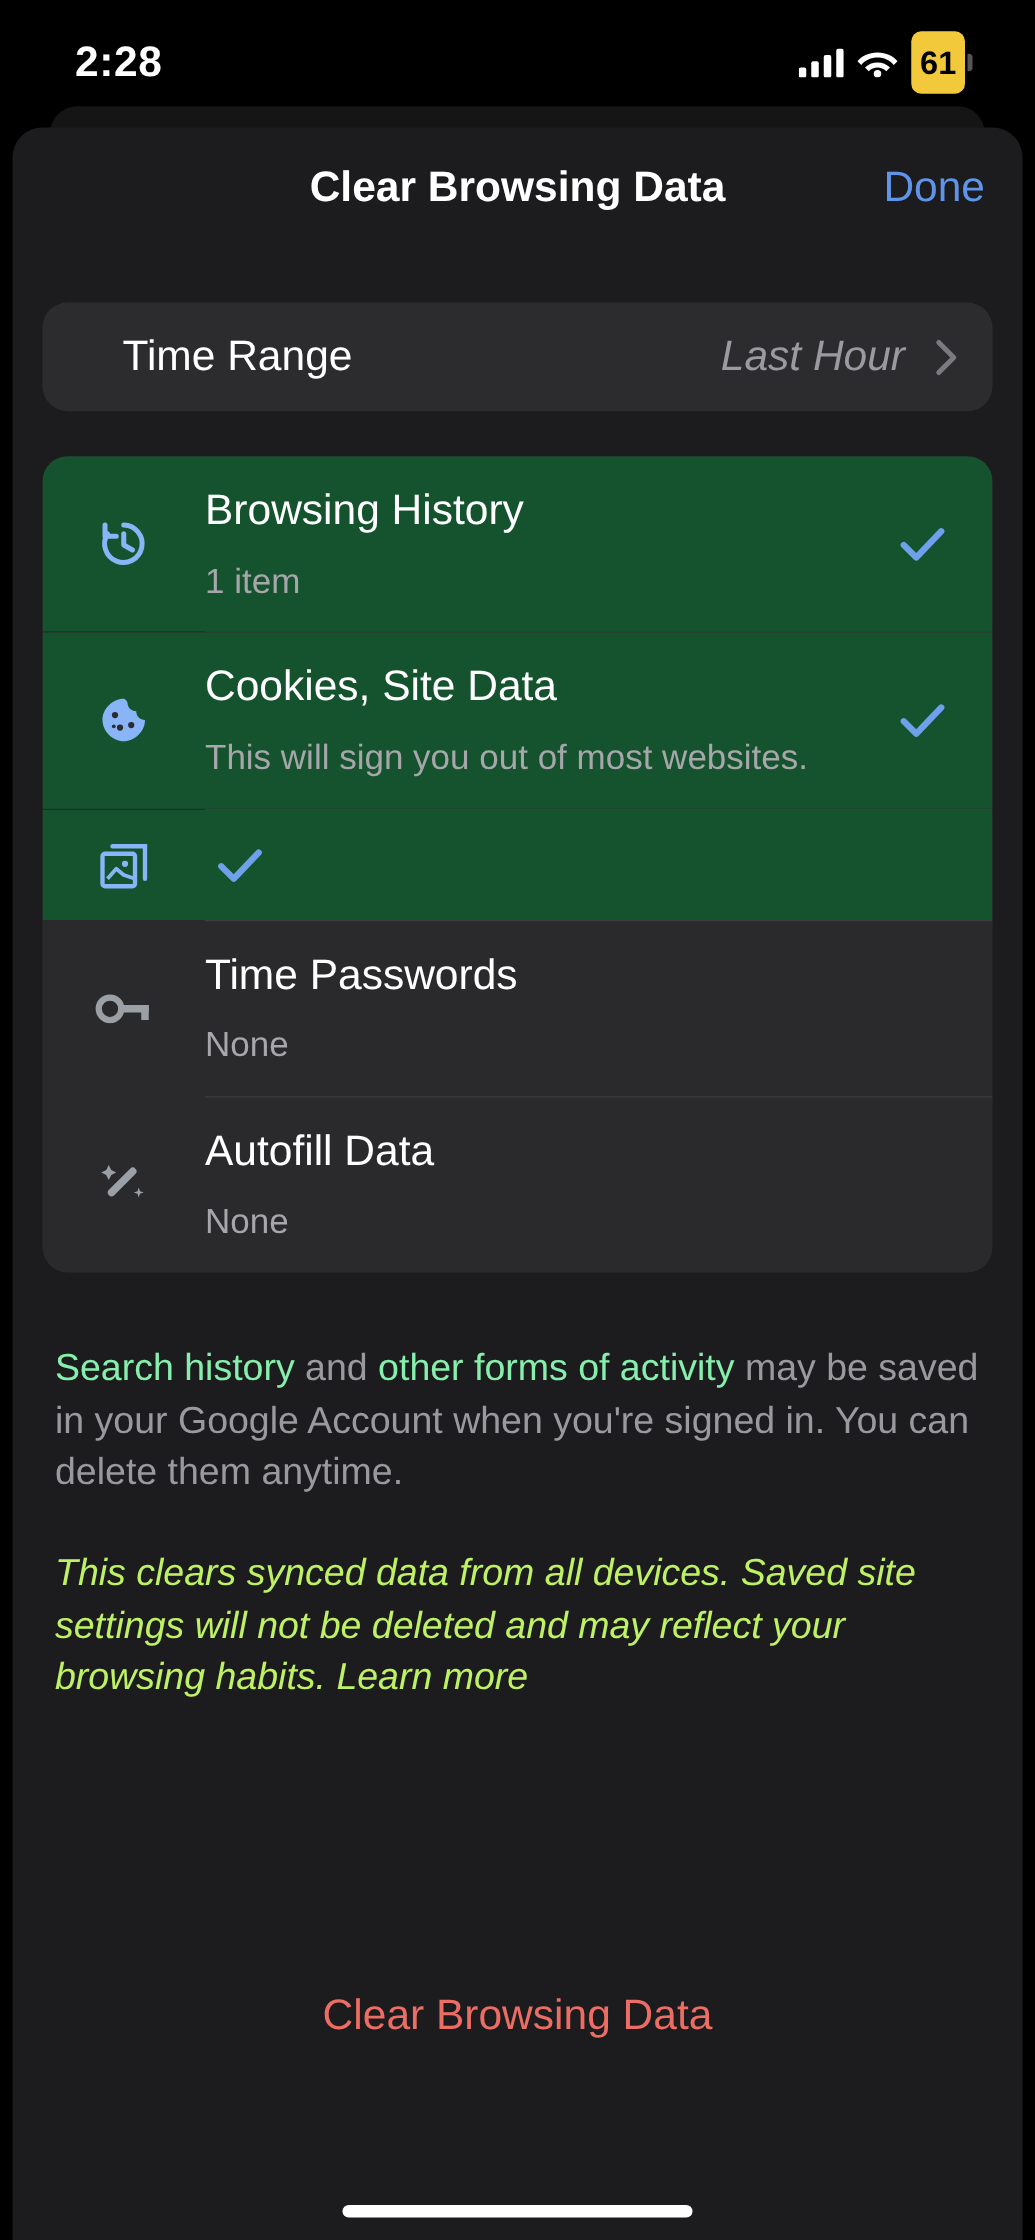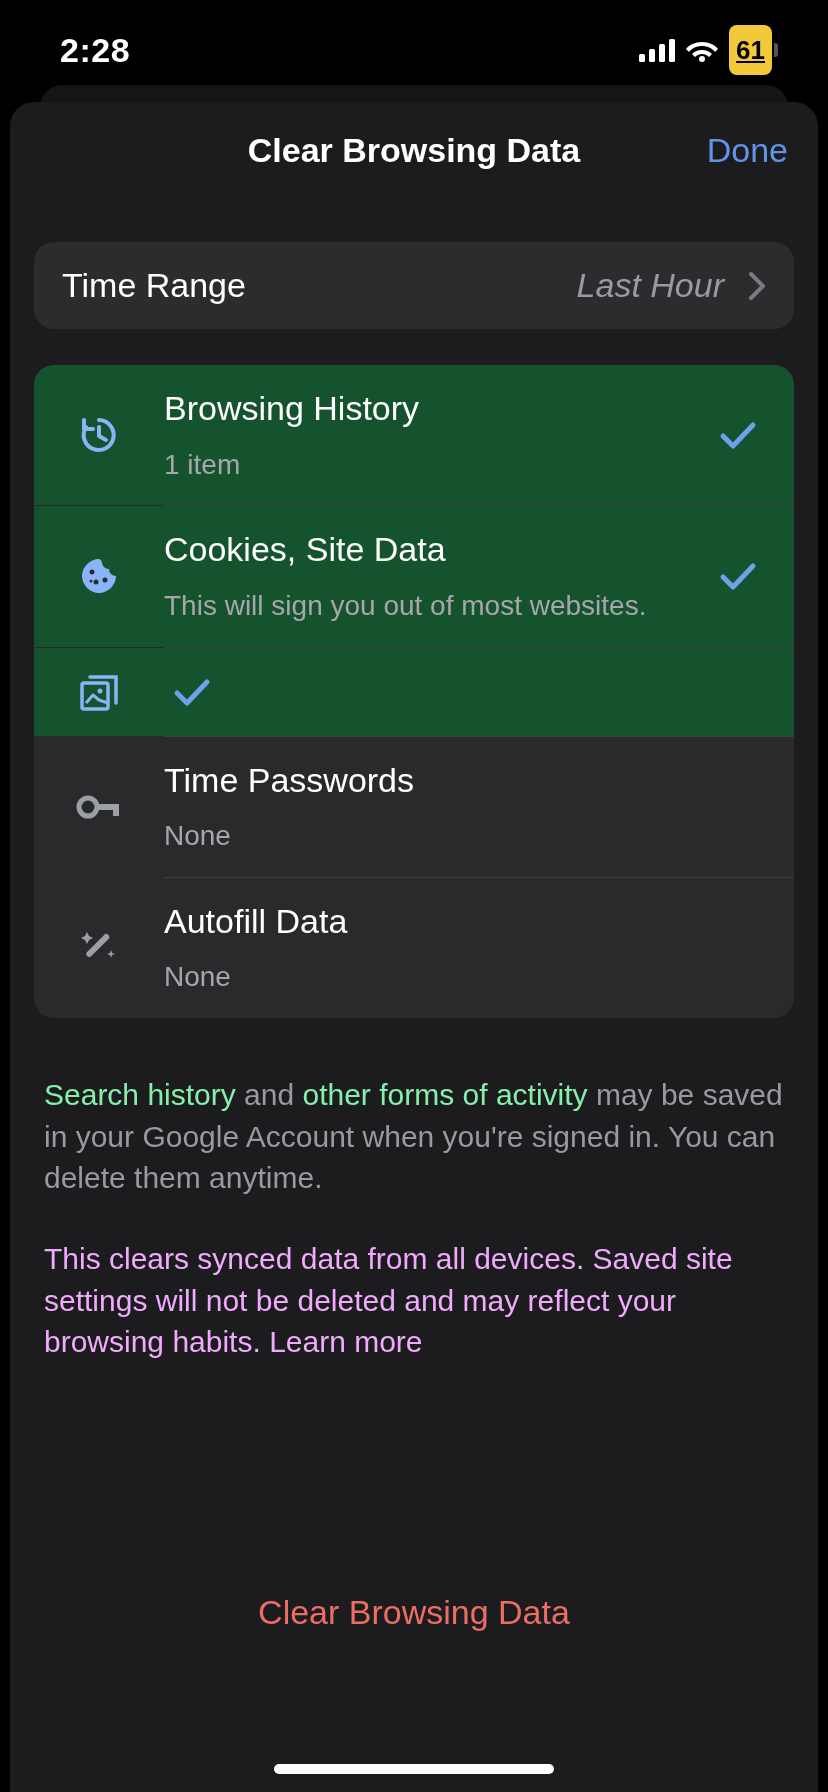--- a/index.html
+++ b/index.html
@@ -35,21 +35,20 @@
     display: inline-flex;
     align-items: center;
     background: #f2c93b;
     color: #000;
     font-size: 26px;
     font-weight: 600;
     border-radius: 8px;
     padding: 12px 7px;
     position: relative;
     line-height: 1;
-    text-decoration: underline;
   }
   .battery-cap {
     width: 4px;
     height: 14px;
     background: #555;
     border-radius: 0 3px 3px 0;
     margin-left: 2px;
   }
 
   
@@ -103,20 +102,21 @@
     background: #2c2c2e;
     border-radius: 20px;
     overflow: hidden;
   }
 
   .row {
     display: flex;
     align-items: flex-end;
     padding: 24px 28px;
     min-height: 84px;
+    margin-left: 36px;
   }
 
   .timerange-row {
     justify-content: space-between;
   }
   .tr-label {
     font-size: 34px;
     color: #fff;
   }
   .tr-right {
@@ -187,22 +187,23 @@
     color: #99999e;
     line-height: 1.38;
   }
   .footer-text .link {
     color: #86efac;
     cursor: pointer;
   }
   .footer-block2 {
     padding: 40px 34px 0 34px;
     font-size: 30px;
-    color: #f0abfc;
+    color: #bef264;
     line-height: 1.38;
+    font-style: italic;
   }
 
   .clear-btn {
     position: absolute;
     left: 0;
     right: 0;
     bottom: 160px;
     text-align: center;
     font-size: 34px;
     color: #eb6d63;

